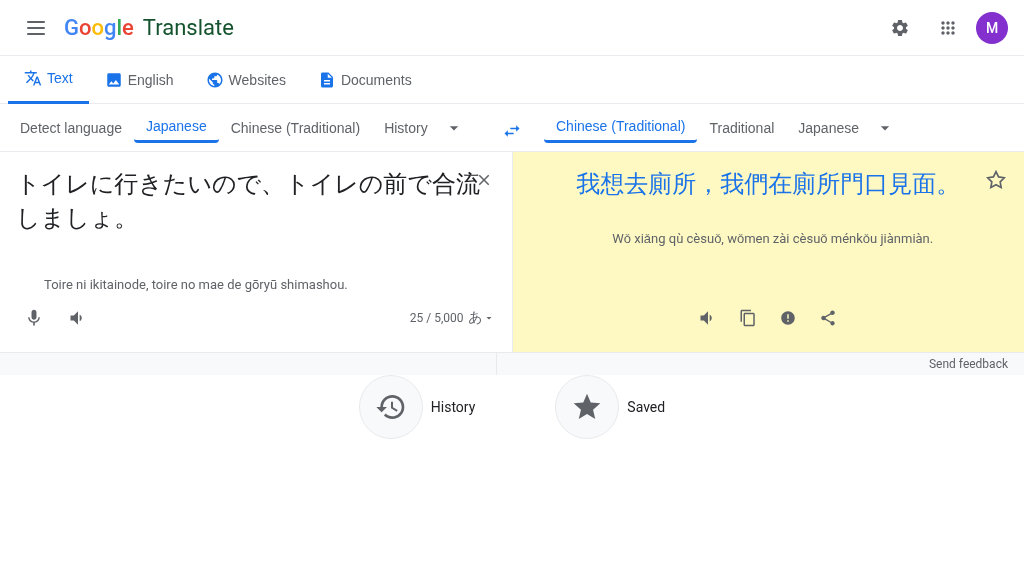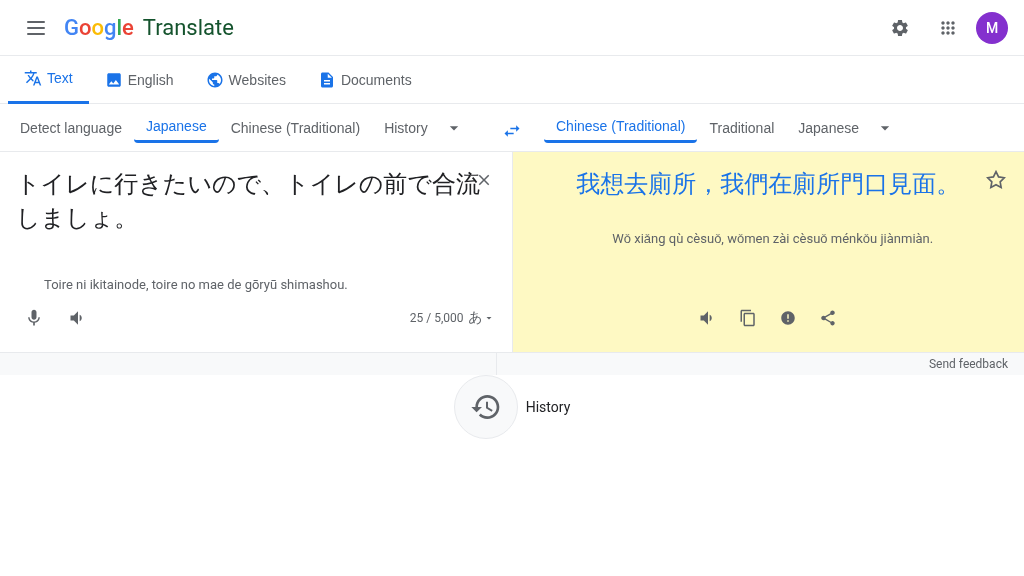--- a/index.html
+++ b/index.html
@@ -398,14 +398,22 @@
 <div class="bottom-area">
   <div class="history-saved">
     <div class="hs-item">
       <div class="hs-circle">
         <svg width="32" height="32" viewBox="0 0 24 24" fill="#5f6368">
             <path d="M13 3c-4.97 0-9 4.03-9 9H1l3.89 3.89.07.14L9 12H6c0-3.87 3.13-7 7-7s7 3.13 7 7-3.13 7-7 7c-1.93 0-3.68-.79-4.94-2.06l-1.42 1.42C8.27 19.99 10.51 21 13 21c4.97 0 9-4.03 9-9s-4.03-9-9-9zm-1 5v5l4.28 2.54.72-1.21-3.5-2.08V8H12z"></path>
           </svg>
       </div>
       <span class="hs-label">History</span>
     </div>
+    <div class="hs-item">
+      <div class="hs-circle">
+        <svg width="32" height="32" viewBox="0 0 24 24" fill="#5f6368">
+            <path d="M12 17.27L18.18 21l-1.64-7.03L22 9.24l-7.19-.61L12 2 9.19 8.63 2 9.24l5.46 4.73L5.82 21z"></path>
+          </svg>
+      </div>
+      <span class="hs-label">Saved</span>
+    </div>
   </div>
 </div>
 
 </body></html>

